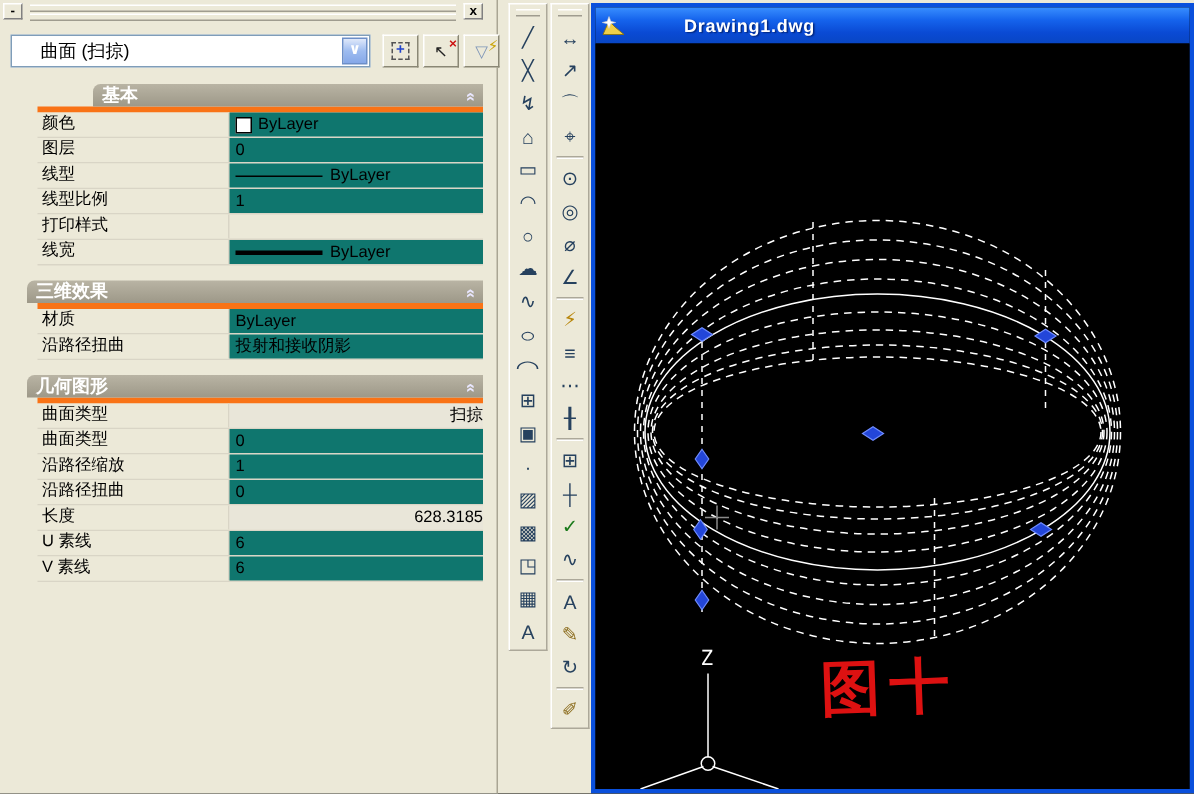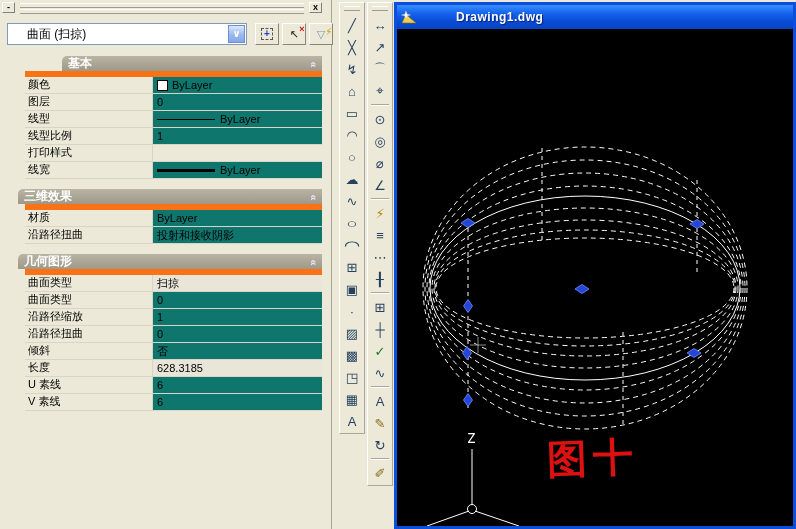--- a/index.html
+++ b/index.html
@@ -35,27 +35,27 @@
   .ptool .funnel{color:#7f96b8;font-size:11px;position:relative;}
   .ptool .funnel em{position:absolute;right:-7px;top:-2px;color:#c9a406;font-style:normal;font-size:10px;}
 
   .sections{position:absolute;left:18px;top:56px;width:304px;}
   .sechdr{height:15px;background:linear-gradient(#b9b4a4,#9d9888);border-radius:5px 0 0 0;
           color:#fff;font-size:12px;font-weight:bold;line-height:15px;padding-left:6px;position:relative;
           cursor:pointer;margin-top:10px;}
   .sechdr:first-child{margin-top:0;margin-left:44px;}
   .sechdr .chev{position:absolute;right:6px;top:1px;transform:rotate(90deg);color:#e9e7ff;
           font-weight:bold;font-size:11px;cursor:pointer;}
-  .rows{margin-left:7px;border-top:6px solid #f97316;}
+  .rows{margin-left:7px;border-top:4px solid #f97316;}
   .prow{display:flex;height:16px;border-bottom:1px solid #d9d5c6;font-size:11px;line-height:15px;}
   .plabel{width:124px;padding-left:3px;color:#000;background:#ece9d8;border-right:1px solid #d9d5c6;
           white-space:nowrap;overflow:hidden;}
   .pval{flex:1;background:#0f766e;padding-left:4px;color:#000;cursor:text;white-space:nowrap;overflow:hidden;
         display:flex;align-items:center;}
-  .pval.ro{background:#e9e6d9;cursor:default;}
+  .pval.ro{background:#e9e6d9;cursor:default;justify-content:flex-end;}
   .swatch{display:inline-block;width:9px;height:9px;border:1px solid #000;background:#fff;margin-right:4px;}
   .lsample{display:inline-block;width:58px;height:1px;background:#000;margin-right:5px;}
   .lsample.thick{height:3px;}
 
   
   .vtb{position:absolute;top:2px;width:26px;background:#ece9d8;border:1px solid #fff;
        border-right-color:#aca899;border-bottom-color:#aca899;box-sizing:border-box;padding:1px 0;}
   .vtb.draw{left:339px;}
   .vtb.dim{left:367px;}
   .vgrip{height:3px;margin:2px 4px 3px 4px;border-top:1px solid #fff;border-bottom:1px solid #9f9c8f;}
@@ -189,26 +189,20 @@
           <div class="prow">
             <div class="plabel">沿路径缩放</div>
             <div class="pval">
               <span>1</span>
             </div>
           </div>
           <div class="prow">
             <div class="plabel">沿路径扭曲</div>
             <div class="pval">
               <span>0</span>
-            </div>
-          </div>
-          <div class="prow">
-            <div class="plabel">倾斜</div>
-            <div class="pval">
-              <span>否</span>
             </div>
           </div>
           <div class="prow">
             <div class="plabel">长度</div>
             <div class="pval ro">
               <span>628.3185</span>
             </div>
           </div>
           <div class="prow">
             <div class="plabel">U 素线</div>

